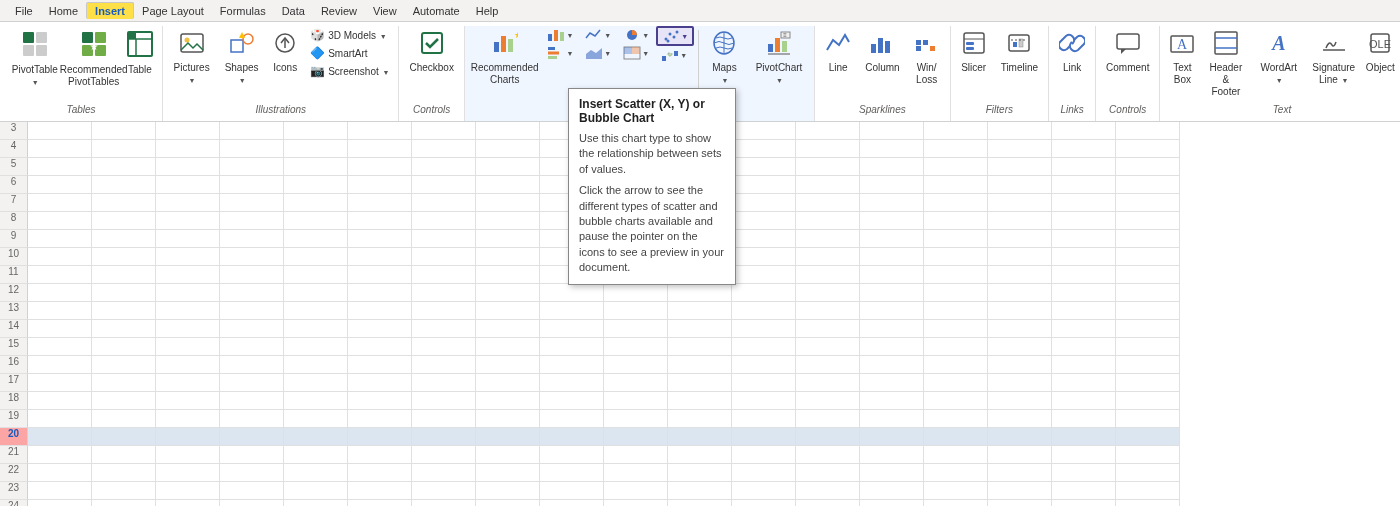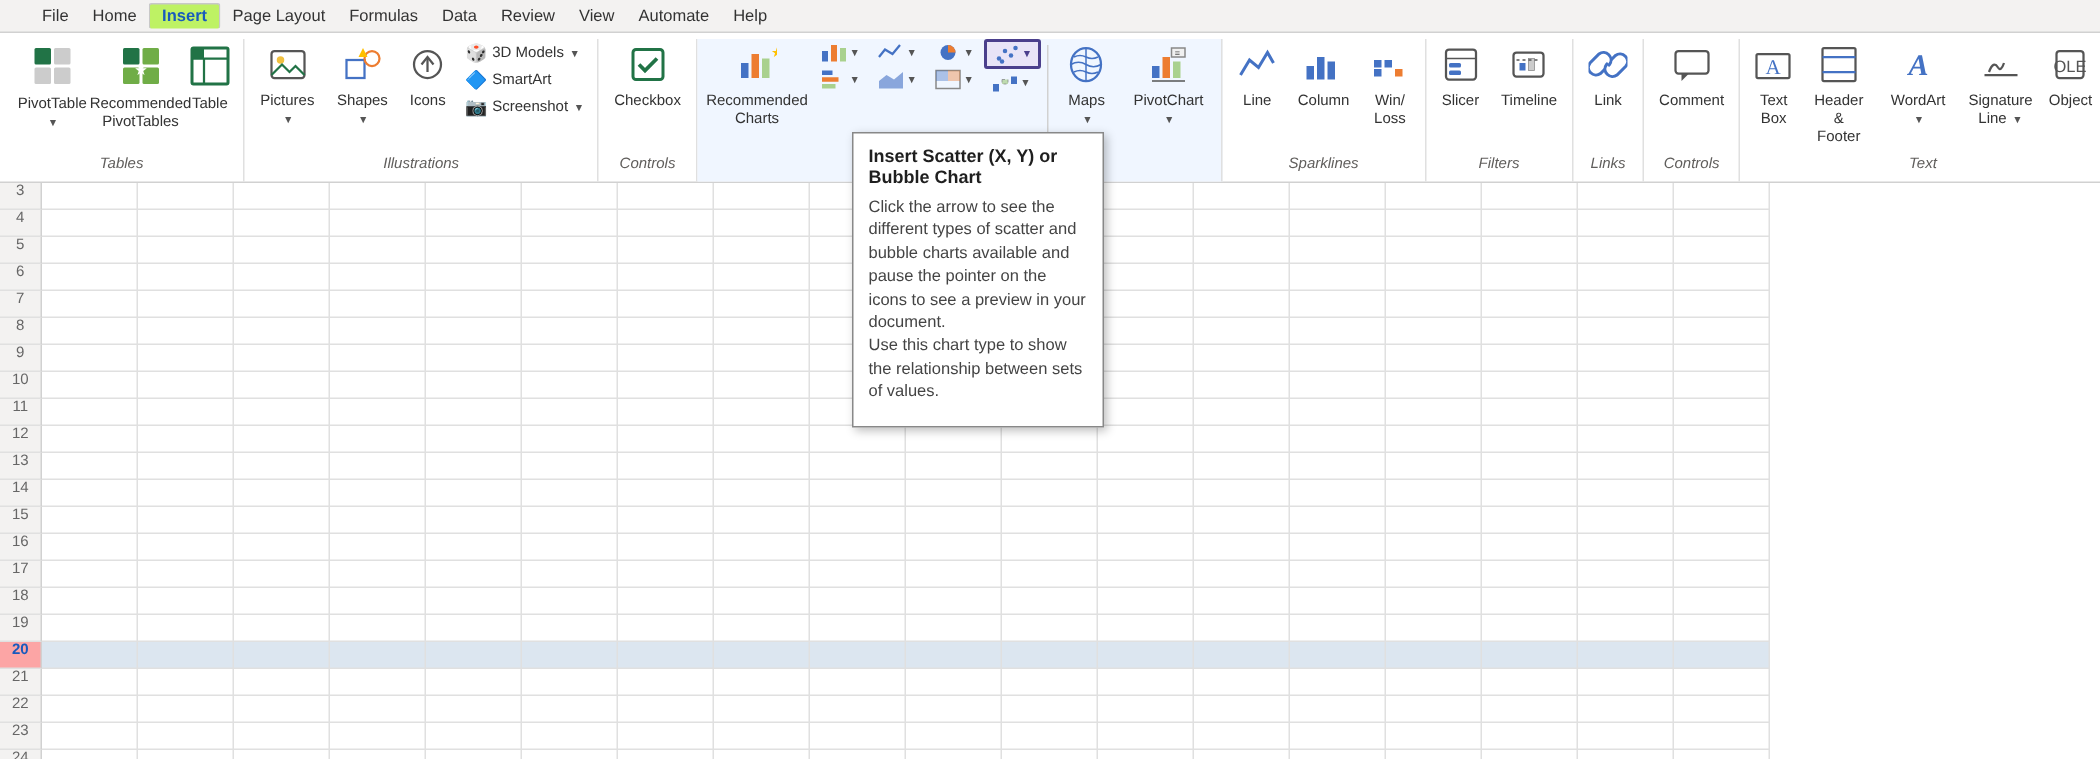--- a/index.html
+++ b/index.html
@@ -5,31 +5,31 @@
     * { box-sizing: border-box; margin: 0; padding: 0; }
     body { font-family: 'Segoe UI', Arial, sans-serif; font-size: 11px; background: #fff; overflow: hidden; }
 
     
     .menu-bar {
       display: flex;
       align-items: center;
       height: 22px;
       background: #f3f2f1;
       border-bottom: 1px solid #d1d1d1;
-      padding: 0 20px;
+      padding: 0 7px;
     }
     .menu-item {
       padding: 2px 8px;
       cursor: pointer;
       font-size: 11px;
       color: #333;
       border-radius: 2px;
     }
     .menu-item.active {
-      background: #bef264;
+      background: #fde047;
       border: 1px solid #c8c8c8;
       border-bottom: none;
       font-weight: 600;
       color: #185abd;
     }
 
     
     .ribbon {
       display: flex;
       align-items: stretch;
@@ -568,22 +568,22 @@
       </div>
     </div>
     <div class="ribbon-group-label">Text</div>
   </div>
 
 </div>
 
 <div class="tooltip-box">
   <div class="tooltip-title">Insert Scatter (X, Y) or Bubble Chart</div>
   <div class="tooltip-body">
+    <p style="margin-bottom:6px;">Use this chart type to show the relationship between sets of values.</p>
     <p>Click the arrow to see the different types of scatter and bubble charts available and pause the pointer on the icons to see a preview in your document.</p>
-    <p style="margin-bottom:6px;">Use this chart type to show the relationship between sets of values.</p>
   </div>
 </div>
 
 <div class="spreadsheet" id="spreadsheet-container">
 <div class="sheet-row">
       <div class="row-num-col">3</div>
       <div class="sheet-cell"></div>
       <div class="sheet-cell"></div>
       <div class="sheet-cell"></div>
       <div class="sheet-cell"></div>

